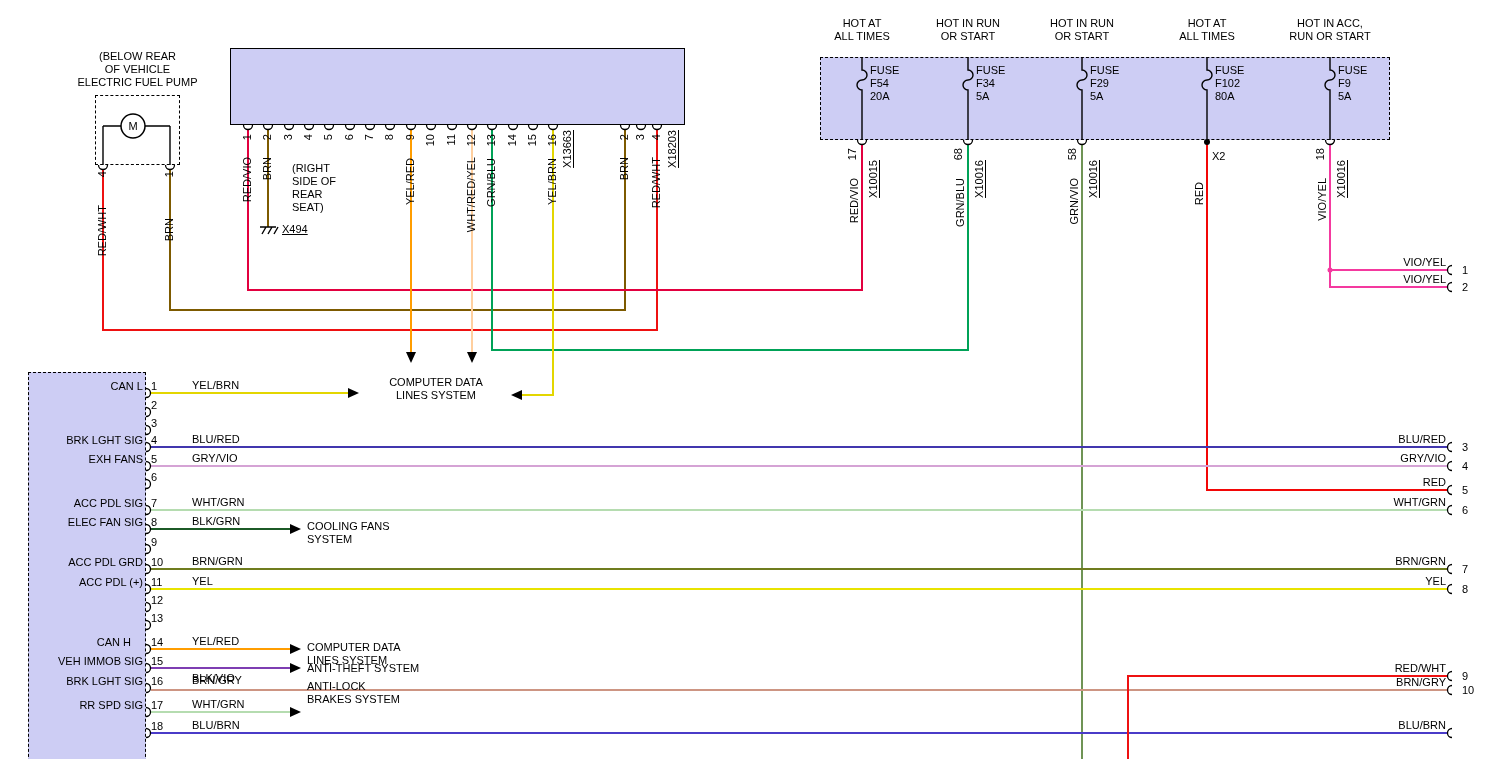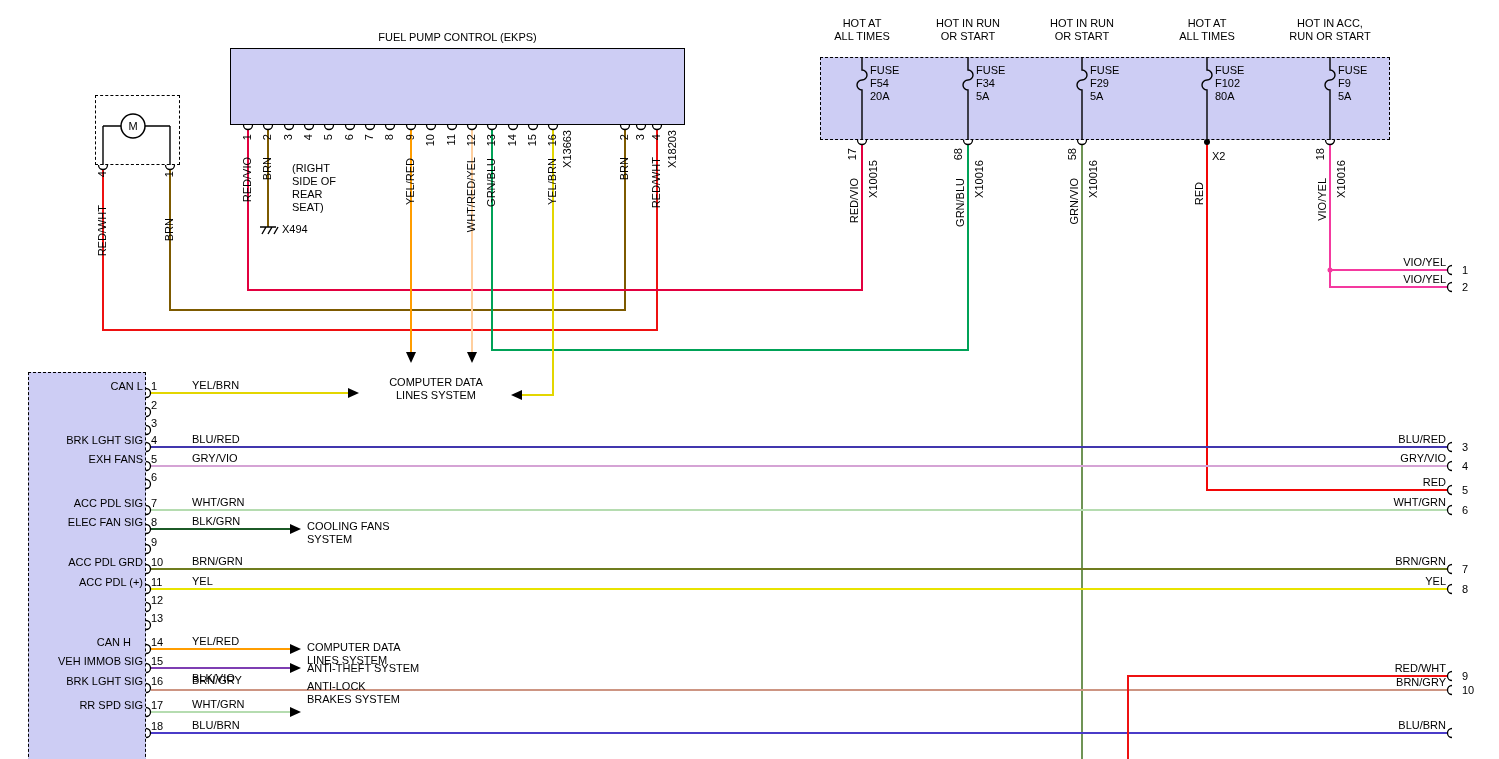--- a/index.html
+++ b/index.html
@@ -3,21 +3,21 @@
 <meta charset="utf-8">
 <style>
   * { margin:0; padding:0; box-sizing:border-box; }
   html,body { background:#ffffff; }
   #stage { position:relative; width:1499px; height:759px; background:#fff; overflow:hidden;
            font-family:"Liberation Sans", sans-serif; font-size:11px; color:#000; }
   .lbl { position:absolute; white-space:pre-line; line-height:13px; }
   .c { text-align:center; }
   .r { text-align:right; }
   .v { writing-mode:vertical-rl; transform:rotate(180deg); line-height:13px; white-space:nowrap; }
-  .u { }
+  .u { text-decoration:underline; }
   .box { position:absolute; background:#cdcdf4; }
   .solid  { border:1.6px solid #000; }
   .dashed { border:1.6px dashed #000; }
   svg { position:absolute; left:0; top:0; }
 </style>
 </head>
 <body>
 
 <div id="stage">
 
@@ -77,21 +77,23 @@
     <polygon fill="#000" points="406,352 416,352 411,363"></polygon>
     <polygon fill="#000" points="467,352 477,352 472,363"></polygon>
     <polygon fill="#000" points="348,388 348,398 359,393"></polygon>
     <polygon fill="#000" points="522,390 522,400 511,395"></polygon>
     <polygon fill="#000" points="290,524 290,534 301,529"></polygon>
     <polygon fill="#000" points="290,644 290,654 301,649"></polygon>
     <polygon fill="#000" points="290,663 290,673 301,668"></polygon>
     <polygon fill="#000" points="290,707 290,717 301,712"></polygon>
   </svg>
 
-  <div class="lbl c" style="left:230px;top:31px;width:455px">FUEL PUMP CONTROL (EKPS)</div>
+  <div class="lbl c" style="left:50px;top:50px;width:175px">(BELOW REAR
+OF VEHICLE
+ELECTRIC FUEL PUMP</div>
 
   <div class="lbl c" style="left:121px;top:120px;width:24px">M</div>
   <div class="lbl v" style="left:96px;top:171px">4</div>
   <div class="lbl v" style="left:163px;top:171px">1</div>
   <div class="lbl v" style="left:96px;top:205px">RED/WHT</div>
   <div class="lbl v" style="left:163px;top:218px">BRN</div>
 
   <div class="lbl v" style="left:241px;top:134px">1</div>
   <div class="lbl v" style="left:261px;top:134px">2</div>
   <div class="lbl v" style="left:282px;top:134px">3</div>

